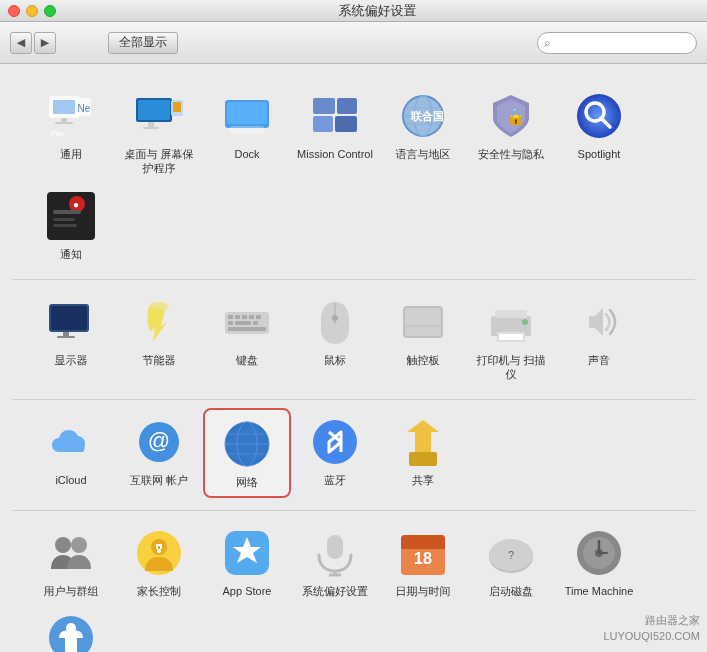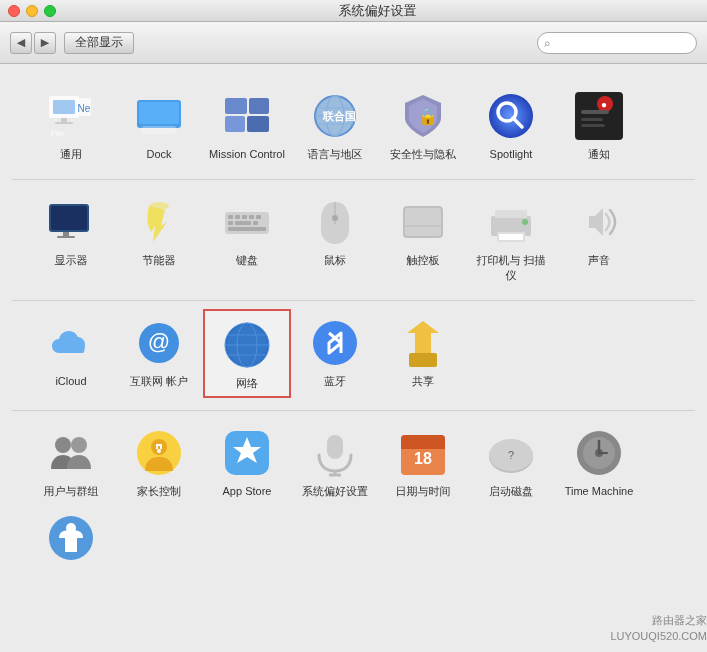--- a/index.html
+++ b/index.html
@@ -74,20 +74,21 @@
     }
     .show-all-btn {
       height: 22px;
       padding: 0 10px;
       background: linear-gradient(to bottom, #f8f8f8, #d0d0d0);
       border: 1px solid #aaa;
       border-radius: 3px;
       font-size: 12px;
       color: #333;
       cursor: pointer;
+      margin-left: 44px;
     }
     .toolbar-spacer { flex: 1; }
     .search-box {
       width: 160px;
       height: 22px;
       border: 1px solid #aaa;
       border-radius: 11px;
       background: white;
       padding: 0 8px 0 22px;
       font-size: 12px;
@@ -133,21 +134,21 @@
       display: flex;
       flex-direction: column;
       align-items: center;
       padding: 8px 4px 6px 4px;
       cursor: pointer;
       border-radius: 6px;
       position: relative;
     }
     .icon-item.selected {
       border: 2px solid #d9534f;
-      border-radius: 0;
+      border-radius: 8px;
       background: rgba(255,255,255,0.3);
     }
 
     .icon-img {
       width: 52px;
       height: 52px;
       display: flex;
       align-items: center;
       justify-content: center;
       margin-bottom: 5px;
@@ -160,21 +161,21 @@
       color: #333;
       text-align: center;
       line-height: 1.3;
       word-break: break-all;
     }
 
     
     .watermark {
       position: absolute;
       bottom: 8px;
-      right: 0;
+      right: 7px;
       font-size: 11px;
       color: #888;
       text-align: right;
       line-height: 1.4;
     }
 
     
     svg { display: block; }
   </style>
 </head>
@@ -216,20 +217,34 @@
       <rect x="32" y="8" width="14" height="18" rx="2" fill="#fff" opacity="0.7"></rect>
       <text x="39" y="22" text-anchor="middle" font-size="10" fill="#4488cc">Ne</text>
       <text x="6" y="46" font-size="8" fill="#fff">File</text>
     </svg>
           </div>
           <div class="icon-label">通用</div>
         </div>
         <div class="icon-item">
           <div class="icon-img">
             <svg width="52" height="52" viewBox="0 0 52 52">
+      <rect x="3" y="8" width="36" height="24" rx="2" fill="#1a5fa0"></rect>
+      <rect x="5" y="10" width="32" height="20" rx="1" fill="#2a8cdb"></rect>
+      <rect x="15" y="32" width="6" height="5" fill="#ccc"></rect>
+      <rect x="10" y="37" width="16" height="2" rx="1" fill="#ccc"></rect>
+      <rect x="38" y="10" width="12" height="16" rx="2" fill="#c0d8f0"></rect>
+      <rect x="40" y="12" width="8" height="10" fill="#e8a020"></rect>
+    </svg>
+          </div>
+          <div class="icon-label">桌面与
+屏幕保护程序</div>
+        </div>
+        <div class="icon-item">
+          <div class="icon-img">
+            <svg width="52" height="52" viewBox="0 0 52 52">
       <rect x="4" y="10" width="44" height="28" rx="3" fill="#4a9ee8"></rect>
       <rect x="6" y="12" width="40" height="22" rx="2" fill="#5ab0f8"></rect>
       <rect x="8" y="36" width="36" height="8" rx="4" fill="rgba(255,255,255,0.3)"></rect>
     </svg>
           </div>
           <div class="icon-label">Dock</div>
         </div>
         <div class="icon-item">
           <div class="icon-img">
             <svg width="52" height="52" viewBox="0 0 52 52">

